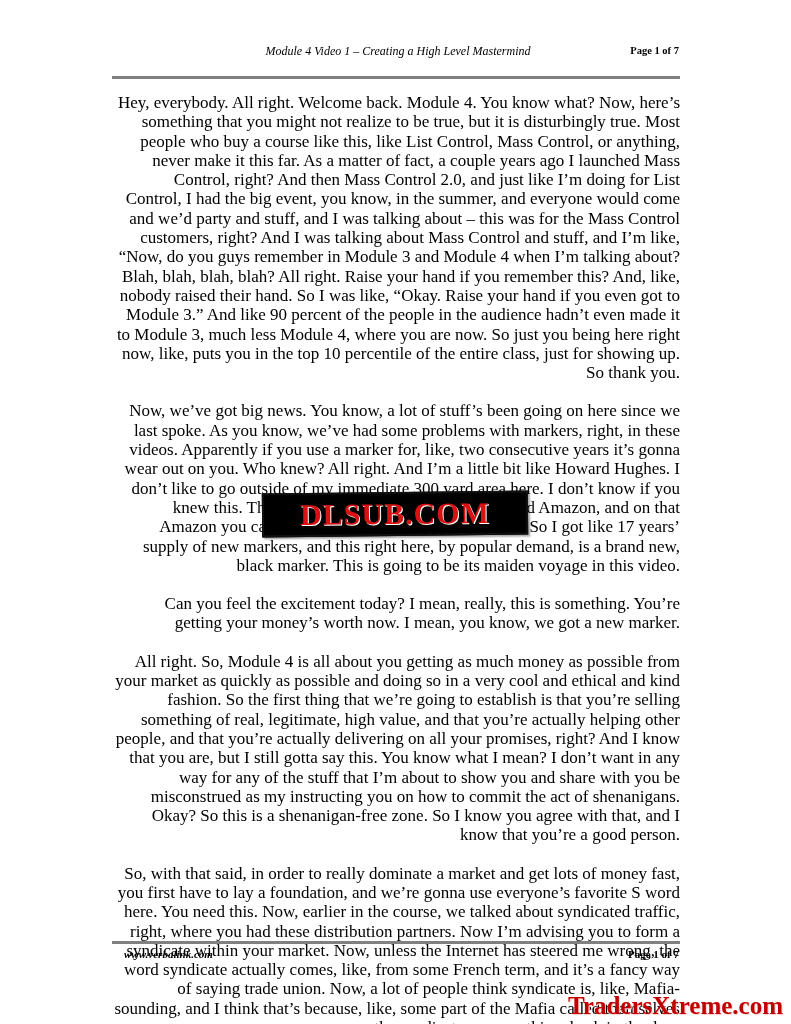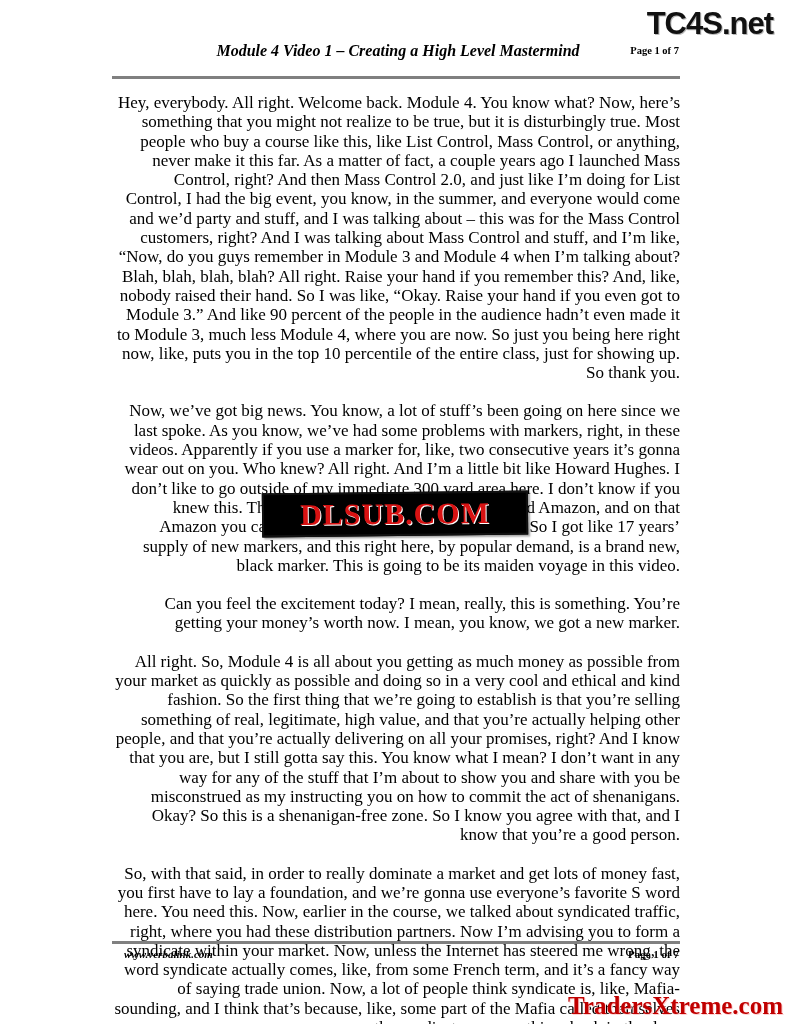--- a/index.html
+++ b/index.html
@@ -38,23 +38,23 @@
   }
 
   
   .header {
     position: absolute;
     top: 44px;
     left: 118px;
     width: 560px;
     text-align: center;
     font-family: "Liberation Serif", serif;
-    font-weight: bold;
+    font-weight: normal;
     font-style: italic;
-    font-size: 16px;
+    font-size: 12px;
     line-height: 14px;
   }
   .header .line2 {
     font-style: italic;
   }
   .header-page {
     position: absolute;
     top: 45px;
     right: 112px;
     font-family: "Liberation Serif", serif;
@@ -148,21 +148,20 @@
     font-size: 25px;
     color: #c00000;
     text-shadow: 1px 1px 0 #ffd0d0;
   }
 </style>
 </head>
 <body>
 
 <div class="page">
 
-  <div class="tc4s-watermark">TC4S.net</div>
 
   <div class="header">
     <div class="line1">Module 4 Video 1 – Creating a High Level Mastermind</div>
   </div>
   <div class="header-page">Page 1 of 7</div>
 
   <div class="rule-top"></div>
 
   <div class="body-text">
     <p>Hey, everybody.  All right.  Welcome back.  Module 4.  You know what?  Now, here’s something that you might not realize to be true, but it is disturbingly true.  Most people who buy a course like this, like List Control, Mass Control, or anything, never make it this far.  As a matter of fact, a couple years ago I launched Mass Control, right?  And then Mass Control 2.0, and just like I’m doing for List Control, I had the big event, you know, in the summer, and everyone would come and we’d party and stuff, and I was talking about – this was for the Mass Control customers, right?  And I was talking about Mass Control and stuff, and I’m like, “Now, do you guys remember in Module 3 and Module 4 when I’m talking about?  Blah, blah, blah, blah?  All right.  Raise your hand if you remember this?  And, like, nobody raised their hand.  So I was like, “Okay.  Raise your hand if you even got to Module 3.”  And like 90 percent of the people in the audience hadn’t even made it to Module 3, much less Module 4, where you are now.  So just you being here right now, like, puts you in the top 10 percentile of the entire class, just for showing up.  So thank you.</p>

